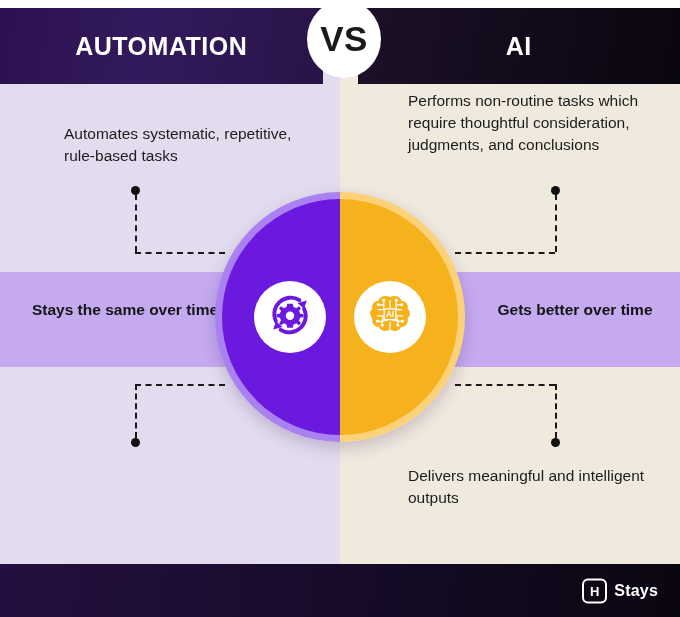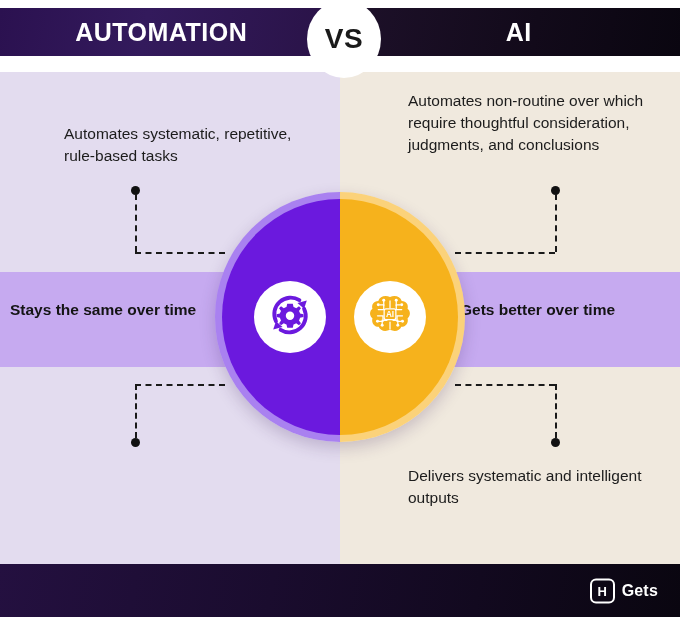--- a/index.html
+++ b/index.html
@@ -17,21 +17,21 @@
     overflow: hidden;
     background: #ffffff;
   }
 
   
   .header {
     position: absolute;
     left: 0;
     top: 8px;
     width: 680px;
-    height: 48px;
+    height: 76px;
     display: flex;
     gap: 35px;
   }
   .header-half {
     flex: 1;
     display: flex;
     align-items: center;
     justify-content: center;
     height: 100%;
   }
@@ -55,21 +55,21 @@
     height: 78px;
     border-radius: 50%;
     background: #ffffff;
     display: flex;
     align-items: center;
     justify-content: center;
     z-index: 20;
   }
   .vs-text {
     color: #1a1a1a;
-    font-size: 28px;
+    font-size: 35px;
     font-weight: bold;
     letter-spacing: 0.5px;
   }
 
   
   .body-area {
     position: absolute;
     left: 0;
     top: 72px;
     width: 680px;
@@ -103,26 +103,25 @@
   }
   .txt-tl { left: 64px;  top: 51px;  width: 250px; }
   .txt-tr { left: 408px; top: 18px;  width: 240px; }
   .txt-bl { left: 57px;  top: 390px; width: 250px; }
   .txt-br { left: 408px; top: 393px; width: 240px; }
 
   .band-txt {
     position: absolute;
     top: 227px;
     width: 250px;
-    text-align: left;
+    text-align: center;
     color: #141414;
     font-size: 15.5px;
     font-weight: bold;
     line-height: 1.4;
-    margin-left: 10px;
   }
   .band-txt-left  { left: 0px;   }
   .band-txt-right { left: 450px; }
 
   
   .conn { position: absolute; }
   .dot {
     position: absolute;
     width: 9px;
     height: 9px;
@@ -232,22 +231,22 @@
 
 <div class="infographic">
 
   <div class="body-area">
     <div class="panel panel-left"></div>
     <div class="panel panel-right"></div>
 
     <div class="band"></div>
 
     <div class="txt txt-tl">Automates systematic, repetitive, rule-based tasks</div>
-    <div class="txt txt-tr">Automates non-routine over which require thoughtful consideration, judgments, and conclusions</div>
-    <div class="txt txt-br">Delivers systematic and intelligent outputs</div>
+    <div class="txt txt-tr">Performs non-routine tasks which require thoughtful consideration, judgments, and conclusions</div>
+    <div class="txt txt-br">Delivers meaningful and intelligent outputs</div>
 
     <div class="band-txt band-txt-left">Stays the same over time</div>
     <div class="band-txt band-txt-right">Gets better over time</div>
 
     <div class="conn">
       <div class="dot" style="left:131px; top:114px;"></div>
       <div class="dash-v" style="left:135px; top:122px; height:58px;"></div>
       <div class="dash-h" style="left:135px; top:180px; width:90px;"></div>
     </div>
 
@@ -337,17 +336,17 @@
       <span class="header-title">AI</span>
     </div>
   </div>
   <div class="vs-badge">
     <span class="vs-text">VS</span>
   </div>
 
   <div class="footer">
     <div class="brand">
       <span class="brand-mark">H</span>
-      <span class="brand-name">Gets</span>
+      <span class="brand-name">Stays</span>
     </div>
   </div>
 
 </div>
 
 </body></html>

